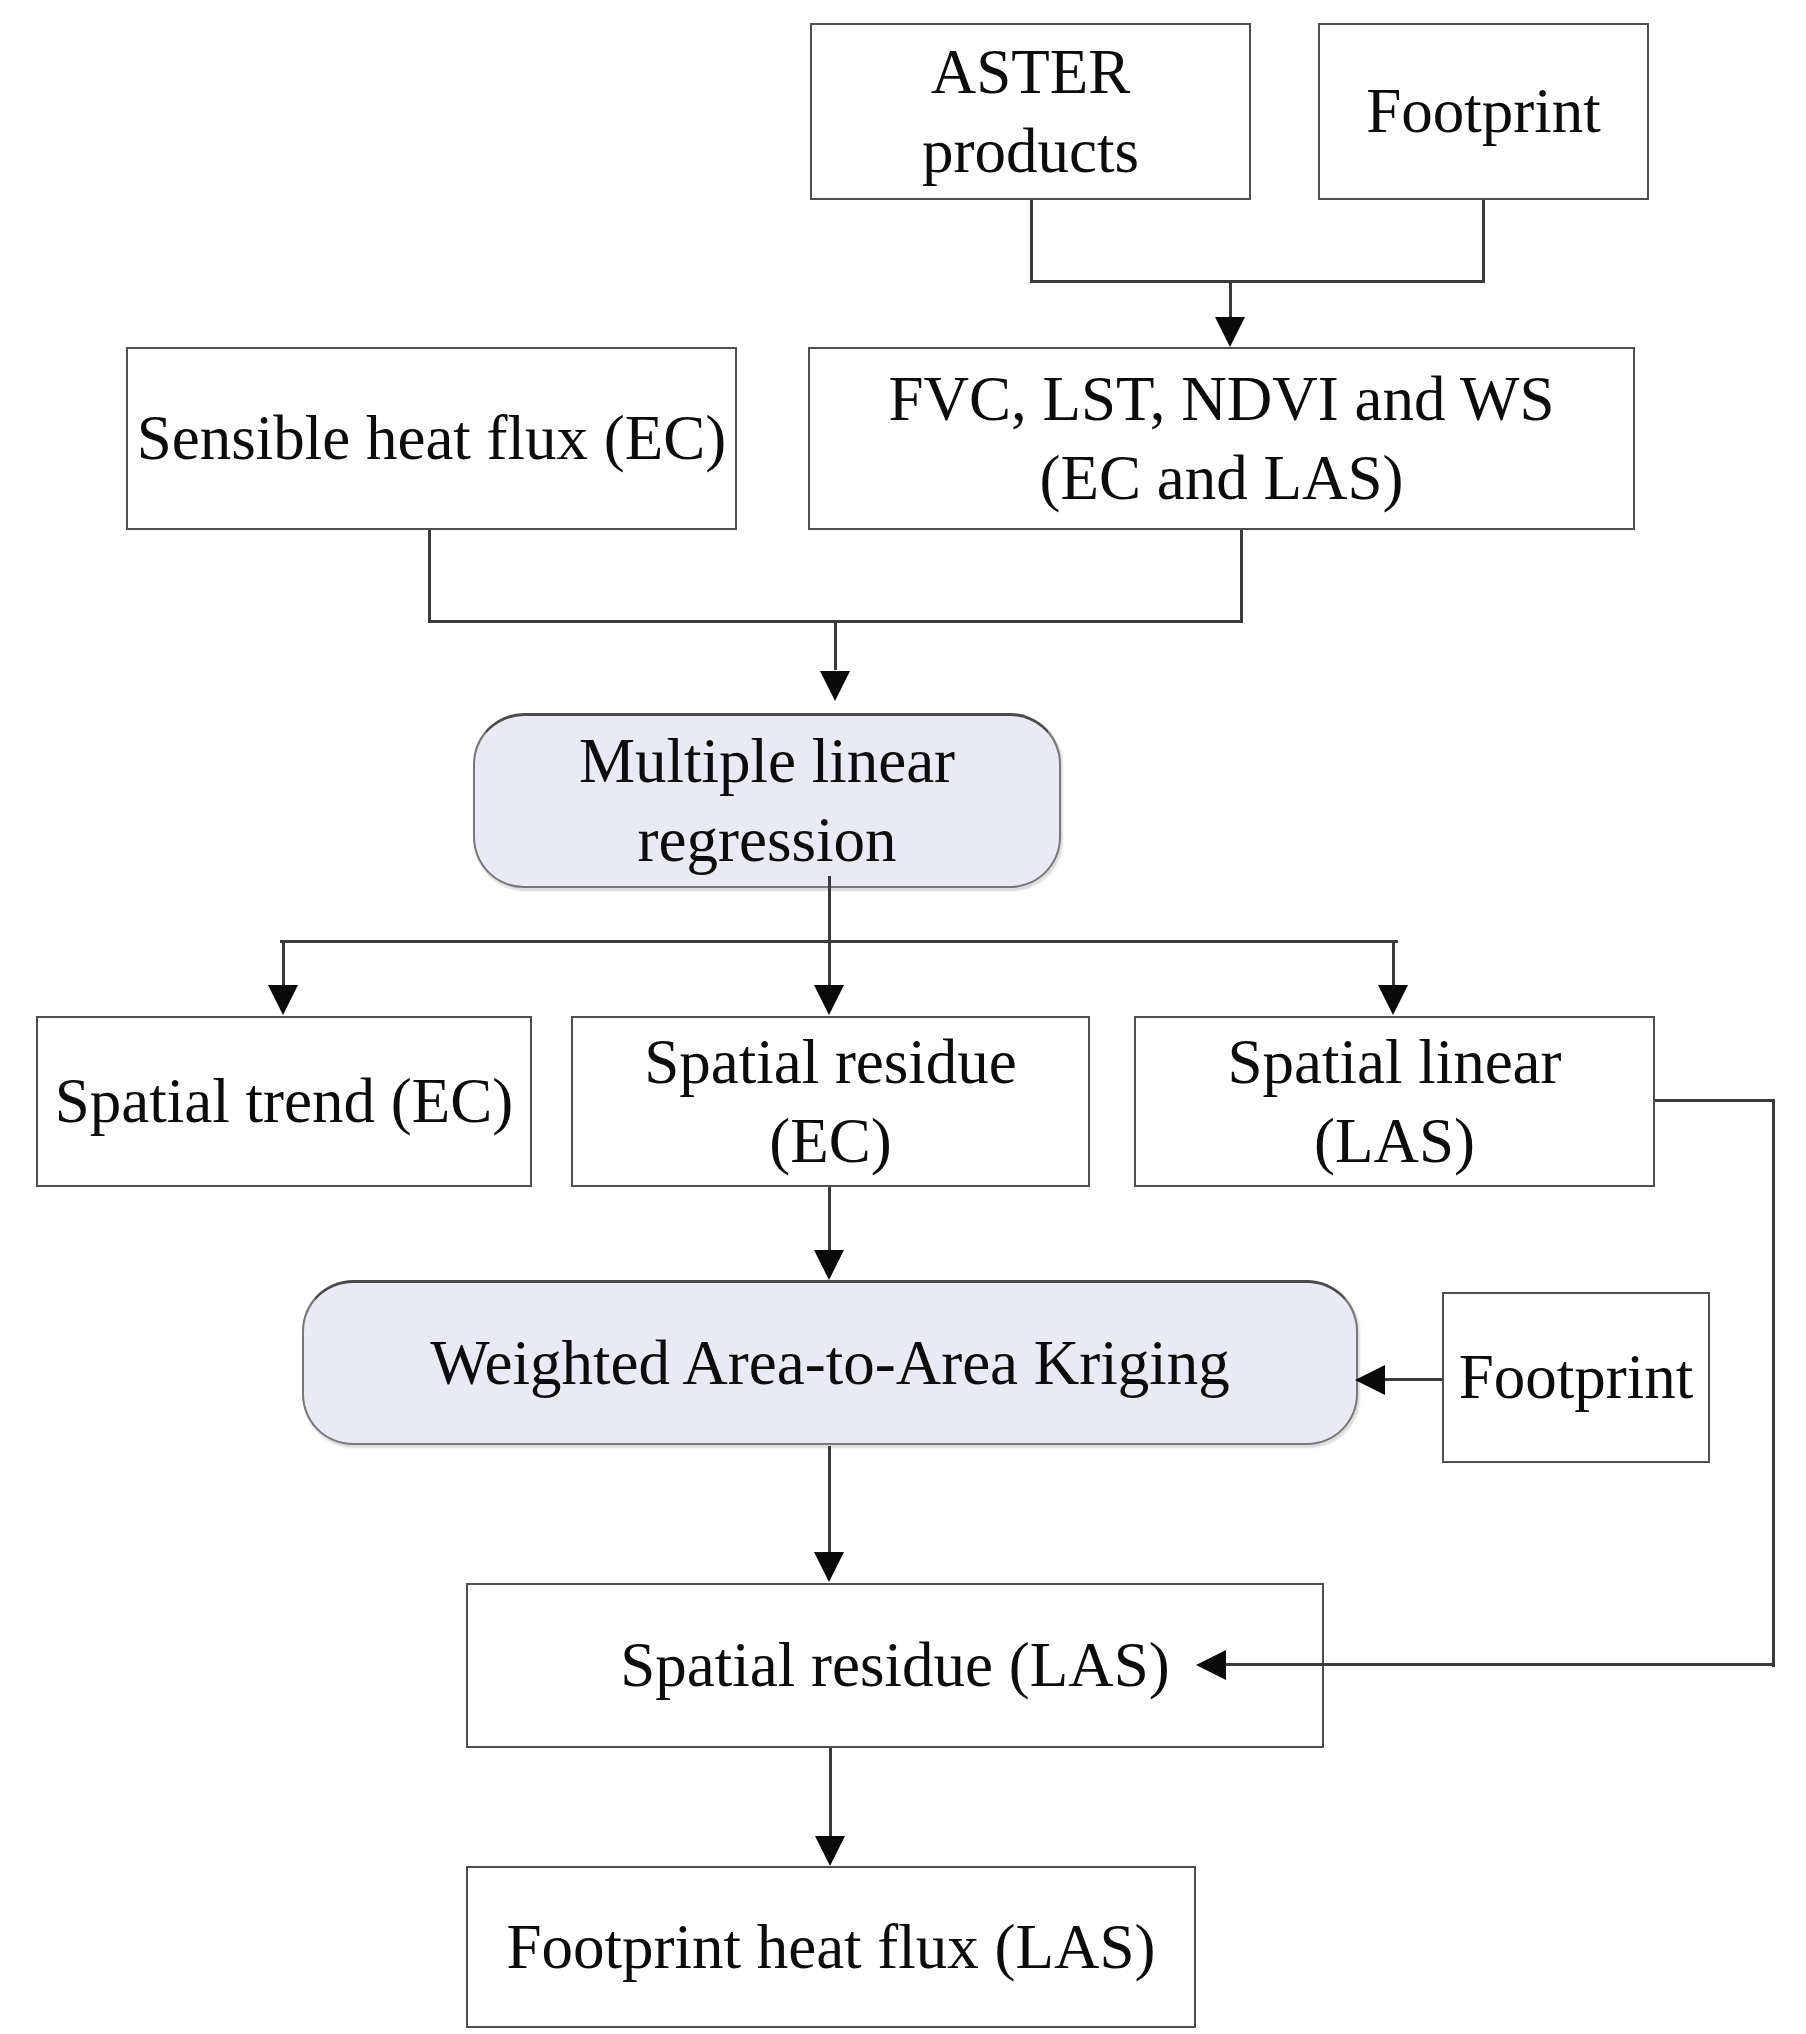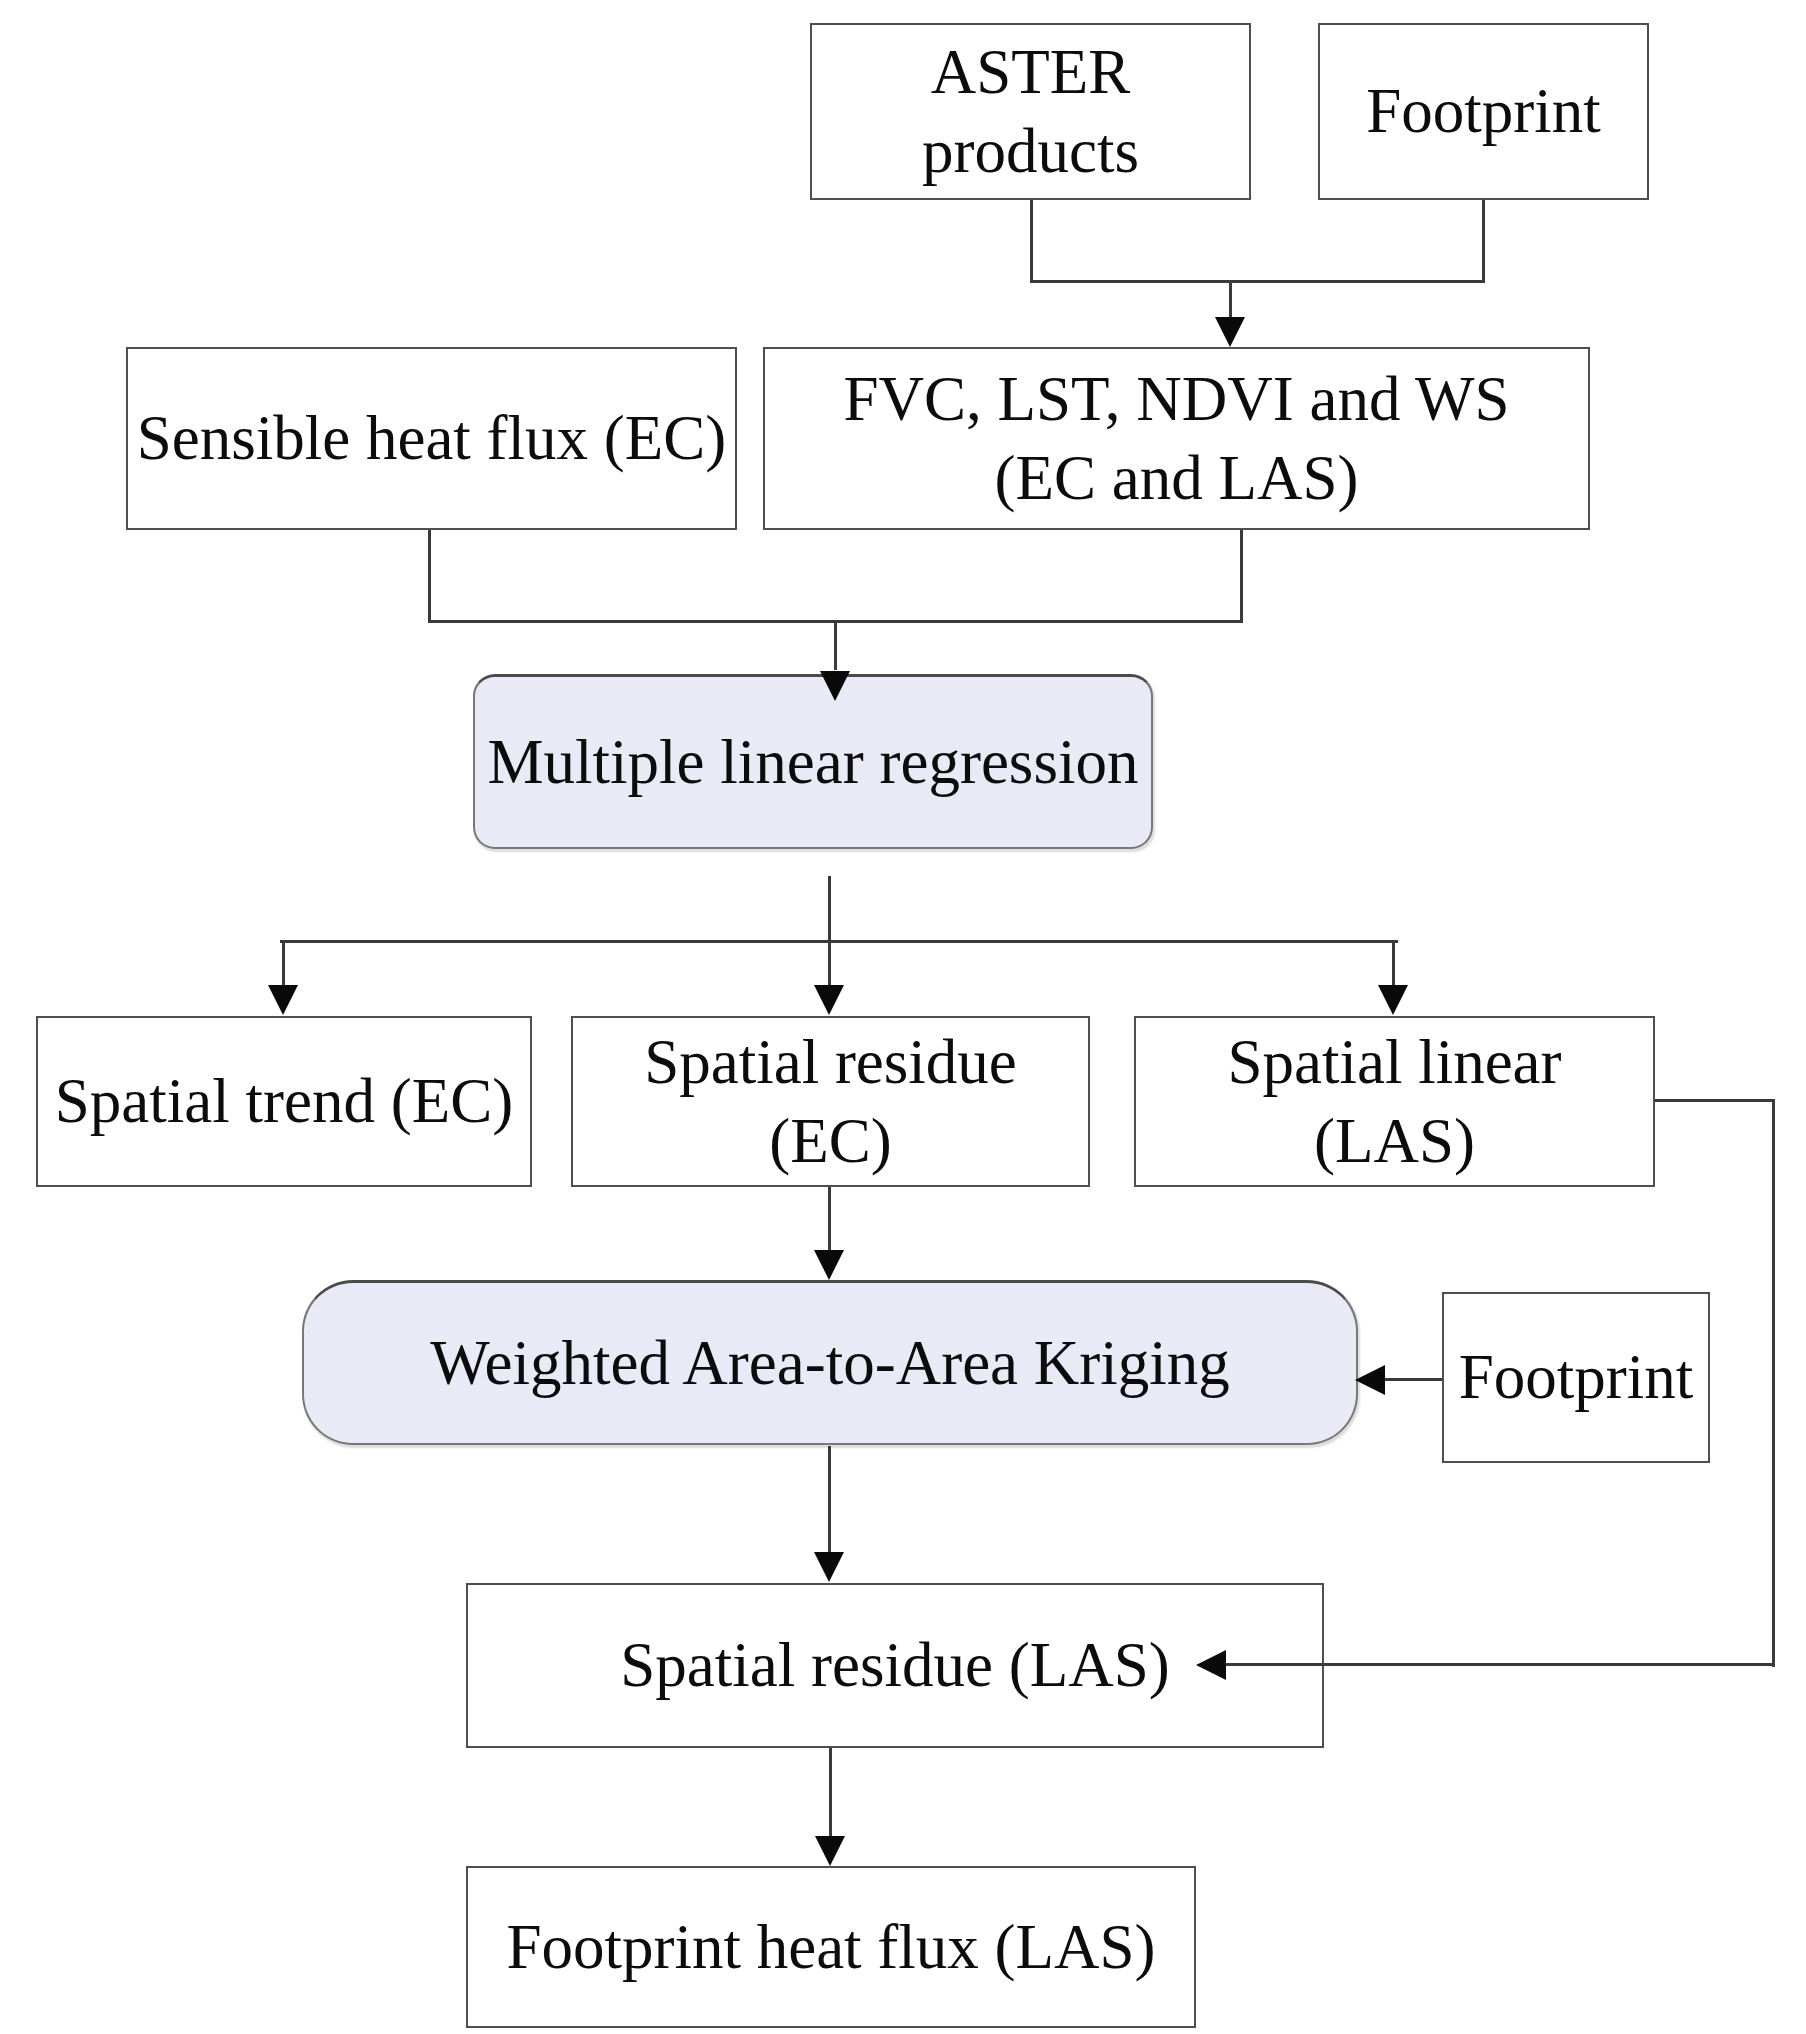--- a/index.html
+++ b/index.html
@@ -70,28 +70,28 @@
   </div>
 
   <div class="node" style="left:1318px;top:23px;width:331px;height:177px;">
     <span>Footprint</span>
   </div>
 
   <div class="node" style="left:126px;top:347px;width:611px;height:183px;text-align:center;">
     <span>Sensible heat flux (EC)</span>
   </div>
 
-  <div class="node two-line" style="left:763px;top:347px;width:827px;height:183px;">
+  <div class="node two-line" style="left:808px;top:347px;width:827px;height:183px;">
     <div>
       <span>FVC, LST, NDVI and WS</span>
       <span>(EC and LAS)</span>
     </div>
   </div>
 
-  <div class="node process" style="left:473px;top:674px;width:680px;height:175px;border-radius:22px;">
+  <div class="node process" style="left:473px;top:713px;width:588px;height:175px;">
     <span>Multiple linear regression</span>
   </div>
 
   <div class="node" style="left:36px;top:1016px;width:496px;height:171px;">
     <span>Spatial trend (EC)</span>
   </div>
 
   <div class="node" style="left:571px;top:1016px;width:519px;height:171px;">
     <span>Spatial residue (EC)</span>
   </div>

